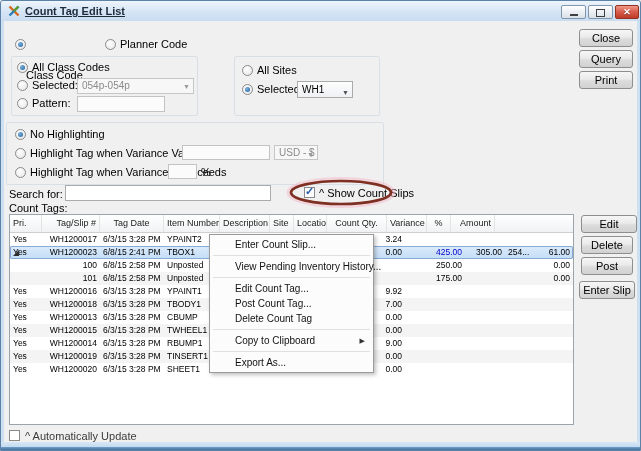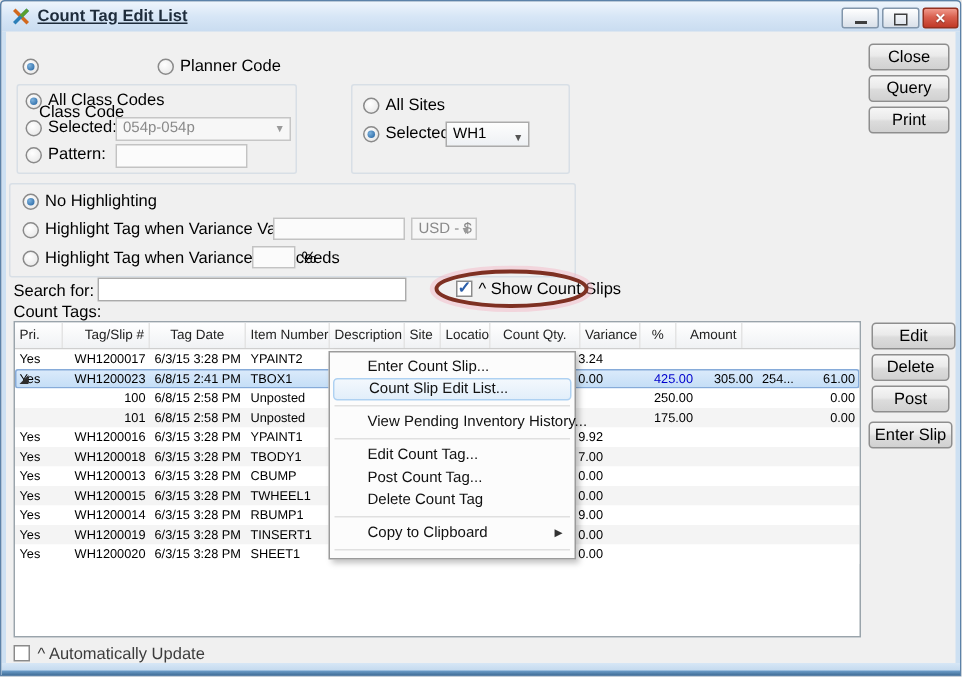--- a/index.html
+++ b/index.html
@@ -52,21 +52,21 @@
   .th.sorted{background:var(--sort-bg);border-left:1px solid #9ebfe0;border-right:1px solid #9ebfe0;}
   .sort-arrow{position:absolute;top:-5px;left:35%;font-size:7px;color:#55687a;}
   .tr{position:relative;display:flex;height:13px;background:#fff;}
   .tr.zebra{background:#f4f4f4;}
   .tr.selected{background:linear-gradient(#dcebfb,#c3ddf6);box-shadow:inset 0 0 0 1px var(--sel-border);border-radius:2px;}
   .td{box-sizing:border-box;font-size:8.5px;line-height:13px;padding:0 3px;white-space:nowrap;overflow:hidden;}
   .td.blue{color:var(--qty-blue);}
   .expand-tri{position:absolute;left:3px;top:4px;width:0;height:0;
               border-bottom:6px solid #2e2e2e;border-left:6px solid transparent;}
   
-  .menu{position:absolute;left:218px;top:233px;width:165px;background:#fcfcfc;border:1px solid #9b9b9b;
+  .menu{position:absolute;left:208px;top:233px;width:165px;background:#fcfcfc;border:1px solid #9b9b9b;
         box-shadow:2px 2px 4px rgba(0,0,0,.25);padding:2px 0;box-sizing:border-box;z-index:5;}
   .menu-item{position:relative;height:15px;line-height:15px;font-size:10px;padding-left:25px;
              white-space:nowrap;color:#111;}
   .menu-item.hl{margin:0 2px;padding-left:23px;background:linear-gradient(#f3f8fd,#e2eefa);
              border:1px solid #aed1f2;border-radius:3px;box-sizing:border-box;height:15px;line-height:13px;}
   .menu-sep{height:1px;background:#e0e0e0;margin:3px 3px;}
   .sub-arrow{position:absolute;right:8px;top:0;font-size:7px;color:#333;}
   
   .annotation{position:absolute;left:284px;top:176px;width:112px;height:31px;pointer-events:none;z-index:6;}
   .footer-label{color:#3c3c3c;}
@@ -323,28 +323,28 @@
       </div>
   </div>
 
   <div class="btn" style="left:580px;top:214px;width:56px;height:18px;">Edit</div>
   <div class="btn" style="left:580px;top:235px;width:52px;height:18px;">Delete</div>
   <div class="btn" style="left:580px;top:256px;width:52px;height:18px;">Post</div>
   <div class="btn" style="left:578px;top:280px;width:56px;height:18px;">Enter Slip</div>
 
   <div class="menu" id="context-menu">
       <div class="menu-item"><span>Enter Count Slip...</span></div>
-      <div class="menu-item hl"><span>Count Slip Edit List...</span></div>
       <div class="menu-sep"></div>
       <div class="menu-item"><span>View Pending Inventory History...</span></div>
       <div class="menu-sep"></div>
       <div class="menu-item"><span>Edit Count Tag...</span></div>
       <div class="menu-item"><span>Post Count Tag...</span></div>
       <div class="menu-item"><span>Delete Count Tag</span></div>
       <div class="menu-sep"></div>
       <div class="menu-item"><span>Copy to Clipboard</span><span class="sub-arrow">▶</span></div>
       <div class="menu-sep"></div>
+      <div class="menu-item"><span>Export As...</span></div>
     </div>
 
   <span class="checkbox" style="left:8px;top:429px;"></span>
   <span class="lbl footer-label" style="left:24px;top:429px;">^ Automatically Update</span>
 
 </div>
 
 </body></html>

